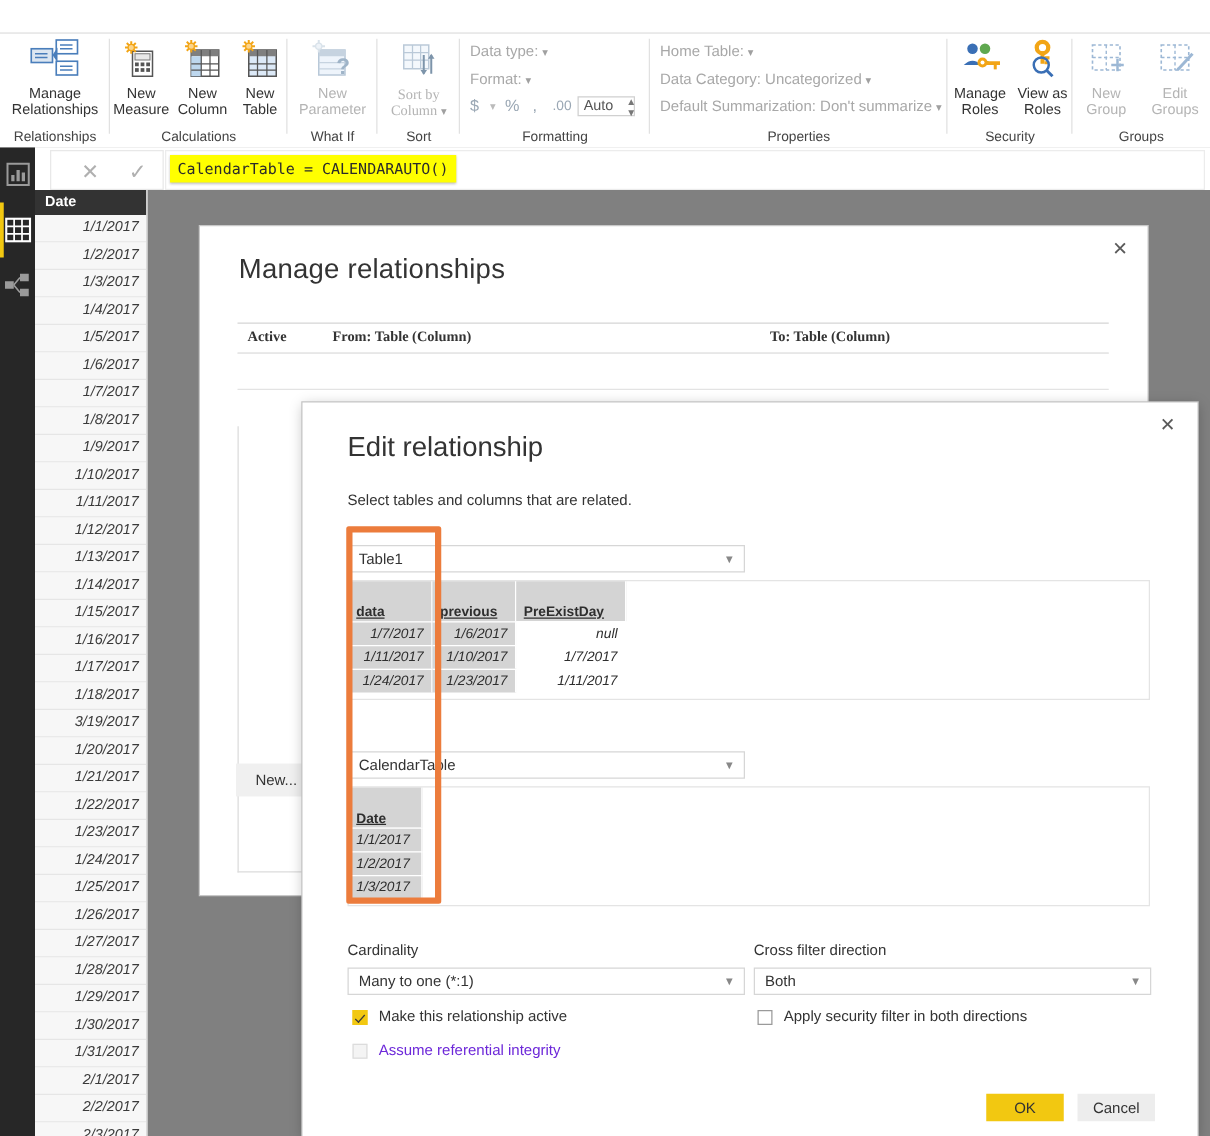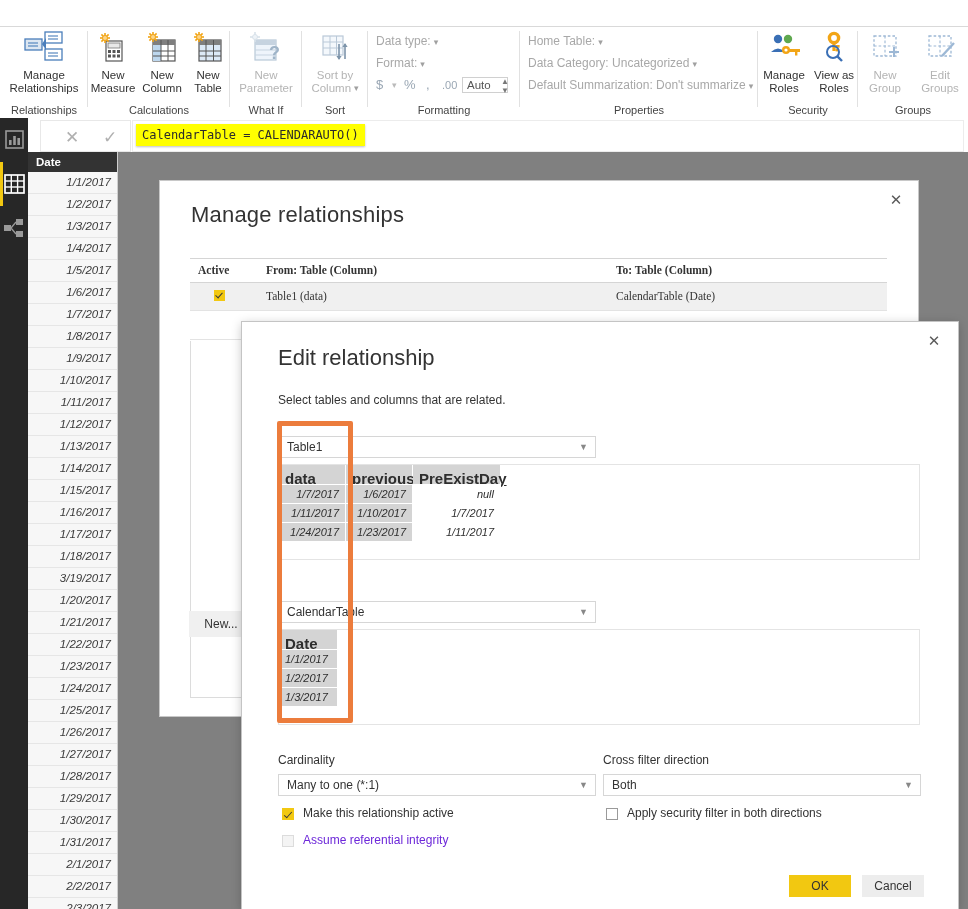--- a/index.html
+++ b/index.html
@@ -81,22 +81,22 @@
   #erclose{position:absolute;right:12px;top:7px;width:24px;height:24px;line-height:24px;
            text-align:center;font-size:15px;color:#5a5a5a;cursor:pointer;}
   #ertitle{position:absolute;left:36px;top:23px;font-size:22px;font-weight:300;color:#333;}
   #ersub{position:absolute;left:36px;top:71px;font-size:12px;color:#333;}
   .selbox{position:absolute;height:22px;border:1px solid #d6d6d6;background:#fff;box-sizing:border-box;}
   .selbox .val{position:absolute;left:8px;top:0;line-height:20px;font-size:12px;color:#333;}
   .selbox .dd{position:absolute;right:7px;top:0;line-height:20px;font-size:9px;color:#888;}
   .prevpanel{position:absolute;border:1px solid #e4e4e4;background:#fff;box-sizing:border-box;}
   .pgrid{position:absolute;left:0;top:0;}
   .pgrid .hdr{display:flex;}
-  .pgrid .hdr span{background:#d4d4d4;font-size:15px;font-weight:bold;color:#2e2e2e;height:19px;
-                   line-height:19px;padding:4px 6px;box-sizing:border-box;border-right:1px solid #fff;text-decoration:underline;}
+  .pgrid .hdr span{background:#d4d4d4;font-size:11px;font-weight:bold;color:#2e2e2e;height:19px;
+                   line-height:19px;padding:16px 6px;box-sizing:border-box;border-right:1px solid #fff;text-decoration:underline;}
   .pgrid .r{display:flex;}
   .pgrid .r span{background:#d4d4d4;font-size:11px;font-style:italic;color:#2e2e2e;height:19px;
                  line-height:19px;padding:0 6px;box-sizing:border-box;text-align:right;
                  border-right:1px solid #fff;border-top:1px solid #fff;}
   .pgrid .r span.plain{background:#ffffff;}
   #orangebox{position:absolute;left:277px;top:421px;width:76px;height:302px;
              border:5px solid #ec7c3c;box-sizing:border-box;z-index:30;pointer-events:none;border-radius:2px;}
   .flabel{position:absolute;font-size:12px;color:#333;}
   .ckbox{position:absolute;width:12px;height:12px;box-sizing:border-box;}
   .ckbox.on{background:#f2c811;border:1px solid #f2c811;}
@@ -233,21 +233,21 @@
           </svg>
         </span>
         <div class="lbl">New</div>
         <div class="lbl">Parameter</div>
       </div>
       <div class="gname">What If</div>
       <div class="sep"></div>
     </div>
 
     <div class="grp" style="left:302px;width:66px;">
-      <div class="bigbtn dis" style="left:0;width:66px;">
+      <div class="bigbtn dis" style="left:0;width:66px;font-family:Liberation Serif, serif;">
         <span class="ic">
           <svg width="38" height="34" viewBox="0 0 38 34">
             <rect x="7" y="6" width="20" height="19" fill="#f4f8fc" stroke="#bac9d8" stroke-width="1.2"></rect>
             <line x1="7" y1="12" x2="27" y2="12" stroke="#bac9d8" stroke-width="1"></line>
             <line x1="7" y1="18" x2="27" y2="18" stroke="#bac9d8" stroke-width="1"></line>
             <line x1="14" y1="6" x2="14" y2="25" stroke="#bac9d8" stroke-width="1"></line>
             <line x1="20.5" y1="6" x2="20.5" y2="25" stroke="#bac9d8" stroke-width="1"></line>
             <g stroke="#7d94aa" stroke-width="1.6" fill="none">
               <line x1="23" y1="14" x2="23" y2="29"></line>
                 <line x1="29" y1="29" x2="29" y2="14"></line>
@@ -453,25 +453,20 @@
 
 <div id="mrdlg">
   <div id="mrclose">✕</div>
   <div id="mrtitle">Manage relationships</div>
   <div id="mrtable">
     <div id="mrth">
       <div class="mrc1">Active</div>
       <div class="mrc2">From: Table (Column)</div>
       <div class="mrc3">To: Table (Column)</div>
     </div>
-    <div class="mrtr">
-      <div class="mrc1"><span class="mrchk"></span></div>
-      <div class="mrc2">Table1 (data)</div>
-      <div class="mrc3">CalendarTable (Date)</div>
-    </div>
     <div class="mrtr empty">
       <div class="mrc1"></div>
       <div class="mrc2"></div>
       <div class="mrc3"></div>
     </div>
   </div>
   <div id="mrlistbox"></div>
 </div>
 <div id="mrnew">New...</div>
 

